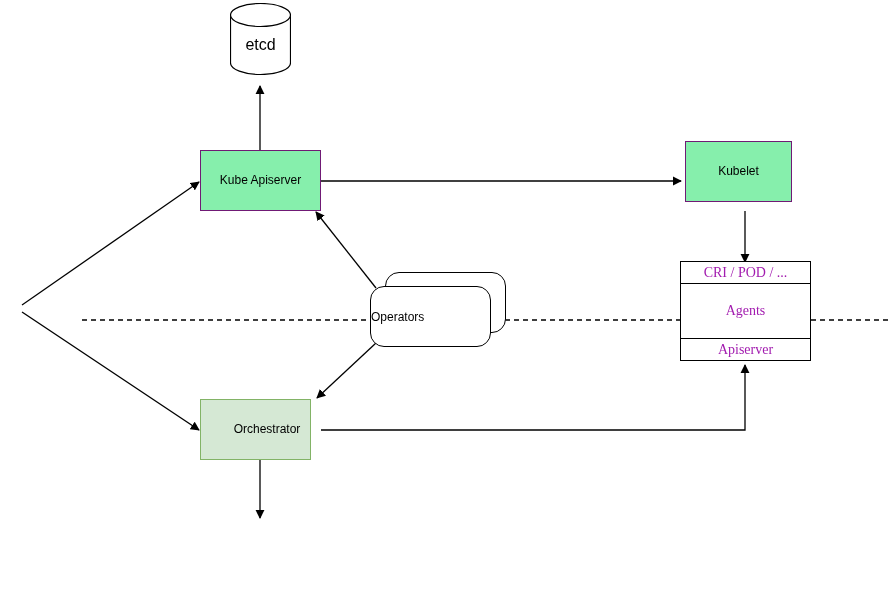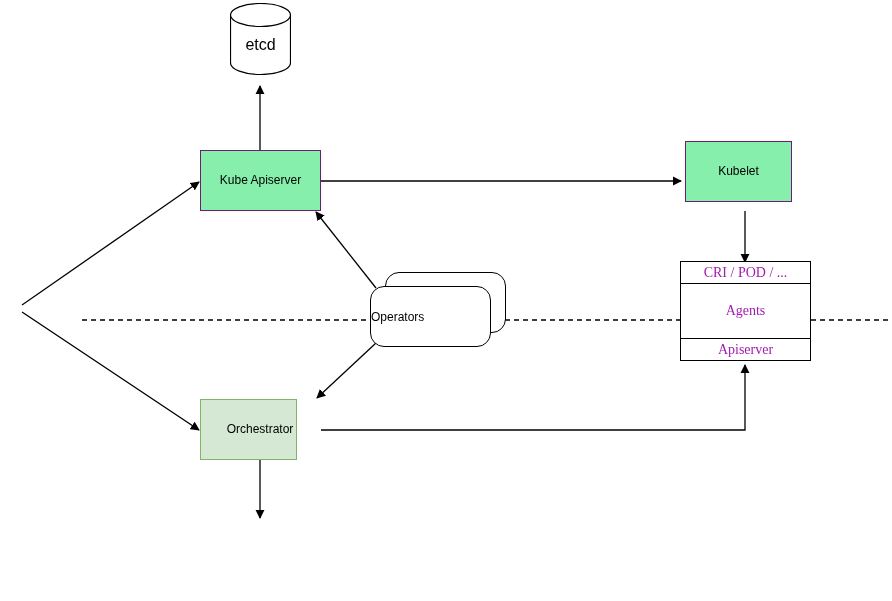--- a/index.html
+++ b/index.html
@@ -172,19 +172,19 @@
     </div>
   </div>
 
   <div class="stack-wrap" style="left:370px; top:272px; width:136px; height:75px;">
     <div class="stack-rect" style="left:15px; top:0px; width:121px; height:61px;"></div>
     <div class="stack-rect stack-front" style="left:0px; top:14px; width:121px; height:61px;">
       <span>Operators</span>
     </div>
   </div>
 
-  <div class="node box-green" style="left:200px; top:399px; width:97px; height:61px;padding-left:23px;">
+  <div class="node box-green" style="left:200px; top:399px; width:111px; height:61px;padding-left:23px;">
     <span>Orchestrator</span>
   </div>
 
 
 
 </div>
 
 </body></html>

